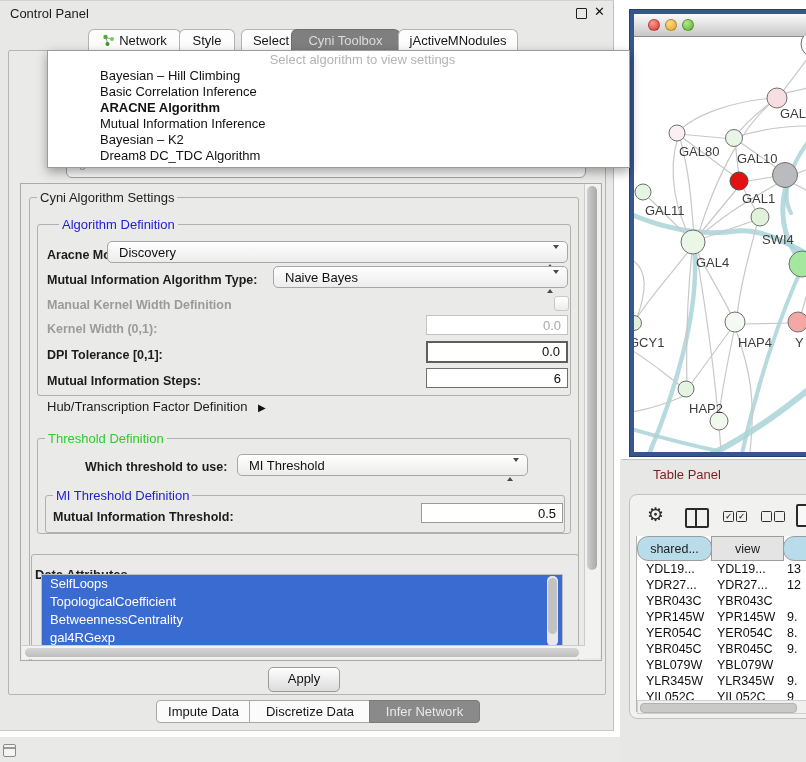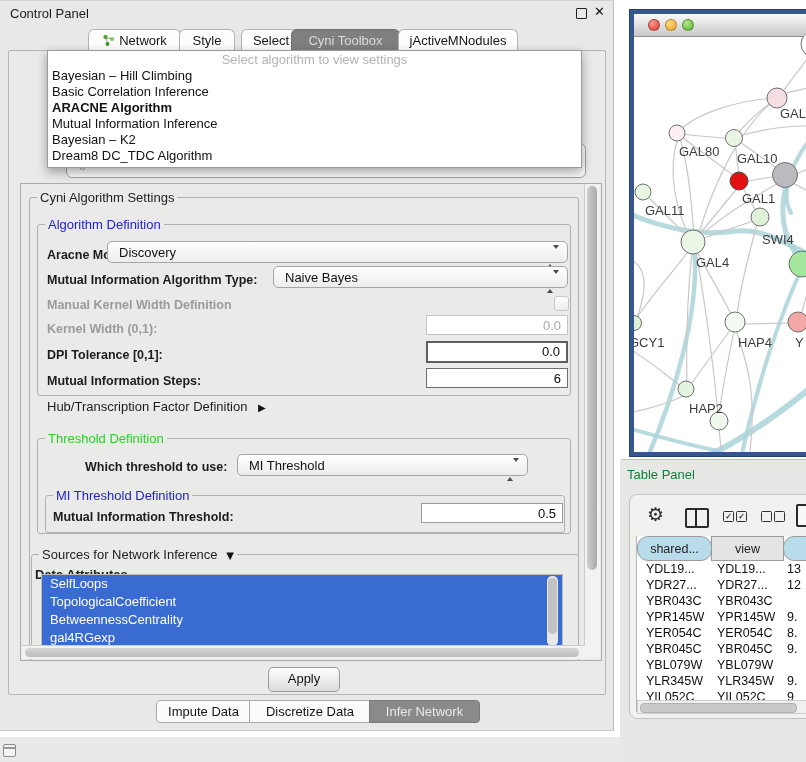--- a/index.html
+++ b/index.html
@@ -14,21 +14,21 @@
   #float-ico{left:576px;top:7px;width:9px;height:9px;border:1.5px solid #222;border-radius:1px;background:transparent;}
   #close-ico{left:594px;top:3px;font-size:13px;font-weight:bold;color:#111;font-family:"DejaVu Sans",sans-serif;}
   
   .tab{top:28px;height:21px;background:#fdfdfd;border:1px solid #b3b3b3;border-bottom:none;
        border-radius:6px 6px 0 0;font-size:13px;color:#151515;display:flex;align-items:center;justify-content:center;gap:4px;}
   .tab.sel{background:#7f7f7f;color:#dcdcdc;border-color:#6e6e6e;}
   
   #content{left:8px;top:49px;width:596px;height:643px;background:#eaeae8;border:1px solid #b5b5b5;border-radius:2px;}
   
   #popup{left:47px;top:49px;width:533px;height:116px;background:#ffffff;border:1px solid #9b9b9b;
-         box-shadow:0 4px 10px rgba(0,0,0,.35);z-index:60;}
+         box-shadow:0 4px 10px rgba(0,0,0,.35);z-index:60;padding-left:48px;}
   .algo-prompt{height:17px;line-height:17px;text-align:center;color:#b4b4b4;font-size:13px;}
   .algo-item{height:16px;line-height:16px;padding-left:4px;font-size:13px;color:#111;white-space:nowrap;}
   .algo-item.sel{font-weight:bold;}
   
   #sliver{left:66px;top:142px;width:518px;height:33px;background:#fbfbfb;border:1px solid #a3a3a3;
           border-radius:6px;z-index:5;overflow:hidden;}
   #sliver span{position:absolute;left:12px;top:11px;font-size:13px;color:#a9a9a9;}
   
   #spane{left:20px;top:182px;width:580px;height:476px;background:#eaeae8;border:1px solid #ababab;overflow:hidden;}
   .grp{position:absolute;border:1px solid #b2b0ad;border-radius:3px;}
@@ -74,21 +74,21 @@
           box-shadow:0 0 0 1px #24426f;box-sizing:border-box;}
   #net-titlebar{left:0;top:0;width:100%;height:22px;background:linear-gradient(#fafafa,#c8c8c8);
                 border-bottom:1px solid #8f8f8f;}
   .light{position:absolute;top:5px;width:12px;height:12px;border-radius:50%;border:1px solid rgba(0,0,0,.28);box-sizing:border-box;}
   #light-red{left:14px;background:radial-gradient(circle at 35% 30%, #fb9a90, #dd342b);}
   #light-yellow{left:31px;background:radial-gradient(circle at 35% 30%, #fcd985, #eea321);}
   #light-green{left:48px;background:radial-gradient(circle at 35% 30%, #b5e68a, #57b42e);}
   #net-canvas{left:634px;top:36px;width:172px;height:416px;}
   
   #tp-bar{left:622px;top:459px;width:184px;height:30px;background:#e7e7e5;border-top:1px solid #c2c2c2;}
-  #tp-title{left:5px;top:7px;font-size:13px;color:#15803d;text-align:right;}
+  #tp-title{left:31px;top:7px;font-size:13px;color:#7f1d1d;text-align:right;}
   #tp-box{left:629px;top:494px;width:190px;height:223px;background:#f1f1ef;border:1px solid #c2c2c2;border-radius:8px;}
   .ticon{position:absolute;color:#2a2a2a;}
   #gear-ico{left:17px;top:8px;font-size:19px;font-family:"DejaVu Sans",sans-serif;}
   #split-ico{left:55px;top:13px;width:20px;height:16px;border:2px solid #2a2a2a;border-radius:2px;}
   #split-ico i{position:absolute;left:8px;top:0;width:2px;height:16px;background:#2a2a2a;}
   .cbx{position:absolute;width:9px;height:9px;border:1.5px solid #2f2f2f;border-radius:1.5px;font-size:8px;
        line-height:9px;text-align:center;font-weight:bold;color:#2f2f2f;}
   #doc-ico{left:166px;top:9px;width:15px;height:19px;border:2px solid #2a2a2a;border-radius:2px;background:#f8f8f8;}
   
   #tbl{left:636px;top:536px;width:170px;height:176px;background:#ffffff;border-left:1px solid #b5b5b5;overflow:hidden;}
@@ -156,21 +156,21 @@
           <div class="algo-item">Dream8 DC_TDC Algorithm</div>
         </div>
     </div>
 
     <div class="abs" id="spane">
 
       <div class="grp" style="left:8px;top:13px;width:548px;height:470px;"></div>
       <div class="grp-label" style="left:16px;top:6px;">Cyni Algorithm Settings</div>
 
       <div class="grp" style="left:16px;top:40px;width:532px;height:170px;"></div>
-      <div class="grp-label" style="left:24px;top:33px;color:#2222cc;">Algorithm Definition</div>
+      <div class="grp-label" style="left:38px;top:33px;color:#2222cc;">Algorithm Definition</div>
 
       <span class="lbl b" style="left:26px;top:64px;">Aracne Mode:</span>
       <div class="combo" style="left:86px;top:57px;width:461px;">
         <span>Discovery</span>
         <span class="stepper"><span class="st up"></span><span class="st dn"></span></span>
       </div>
 
       <span class="lbl b" style="left:26px;top:89px;">Mutual Information Algorithm Type:</span>
       <div class="combo" style="left:252px;top:82px;width:295px;">
         <span>Naive Bayes</span>
@@ -203,24 +203,20 @@
         <span class="stepper"><span class="st up"></span><span class="st dn"></span></span>
       </div>
 
       <div class="grp" style="left:24px;top:311px;width:518px;height:36px;"></div>
       <div class="grp-label" style="left:32px;top:304px;color:#2222cc;">MI Threshold Definition</div>
 
       <span class="lbl b" style="left:32px;top:326px;">Mutual Information Threshold:</span>
       <div class="tfield" style="left:400px;top:319px;width:142px;border-color:#9a9a9a;">0.5</div>
 
       <div class="grp" style="left:10px;top:370px;width:546px;height:112px;"></div>
-      <div class="grp-label" style="left:18px;top:363px;">
-        <span>Sources for Network Inference</span>
-        <span class="tri" style="margin-left:5px;">▼</span>
-      </div>
       <span class="lbl b" style="left:14px;top:383px;font-size:13px;">Data Attributes</span>
 
       <div class="abs" id="attr-list" style="left:20px;top:390px;">
           <div class="attr-item">SelfLoops</div>
           <div class="attr-item">TopologicalCoefficient</div>
           <div class="attr-item">BetweennessCentrality</div>
           <div class="attr-item">gal4RGexp</div>
         </div>
       <div class="abs" id="attr-sb" style="left:526px;top:392px;">
           <div></div>

